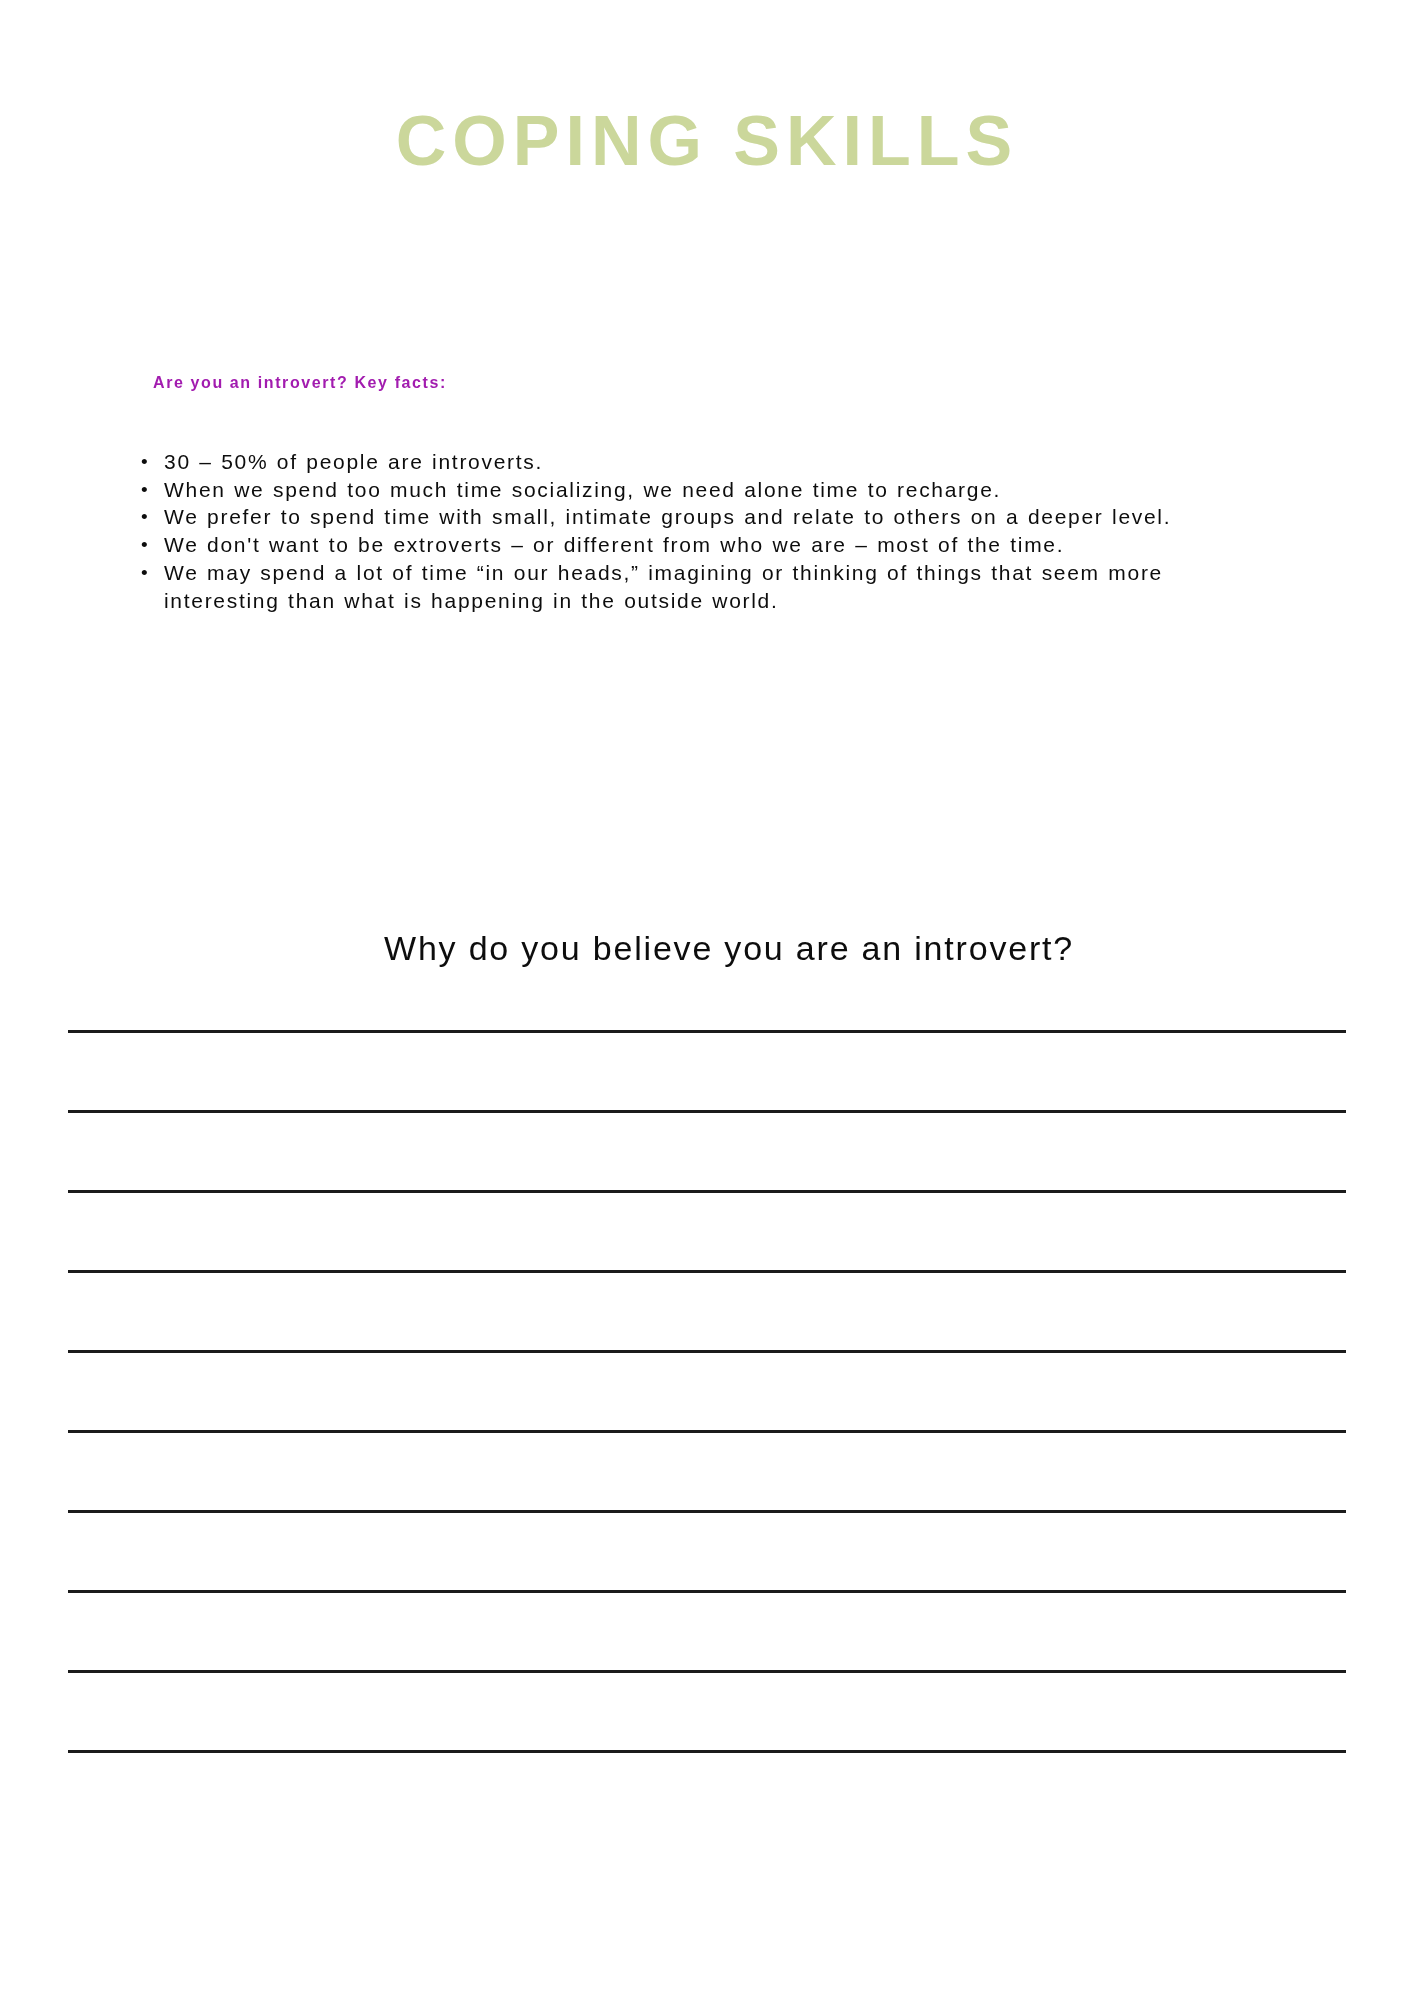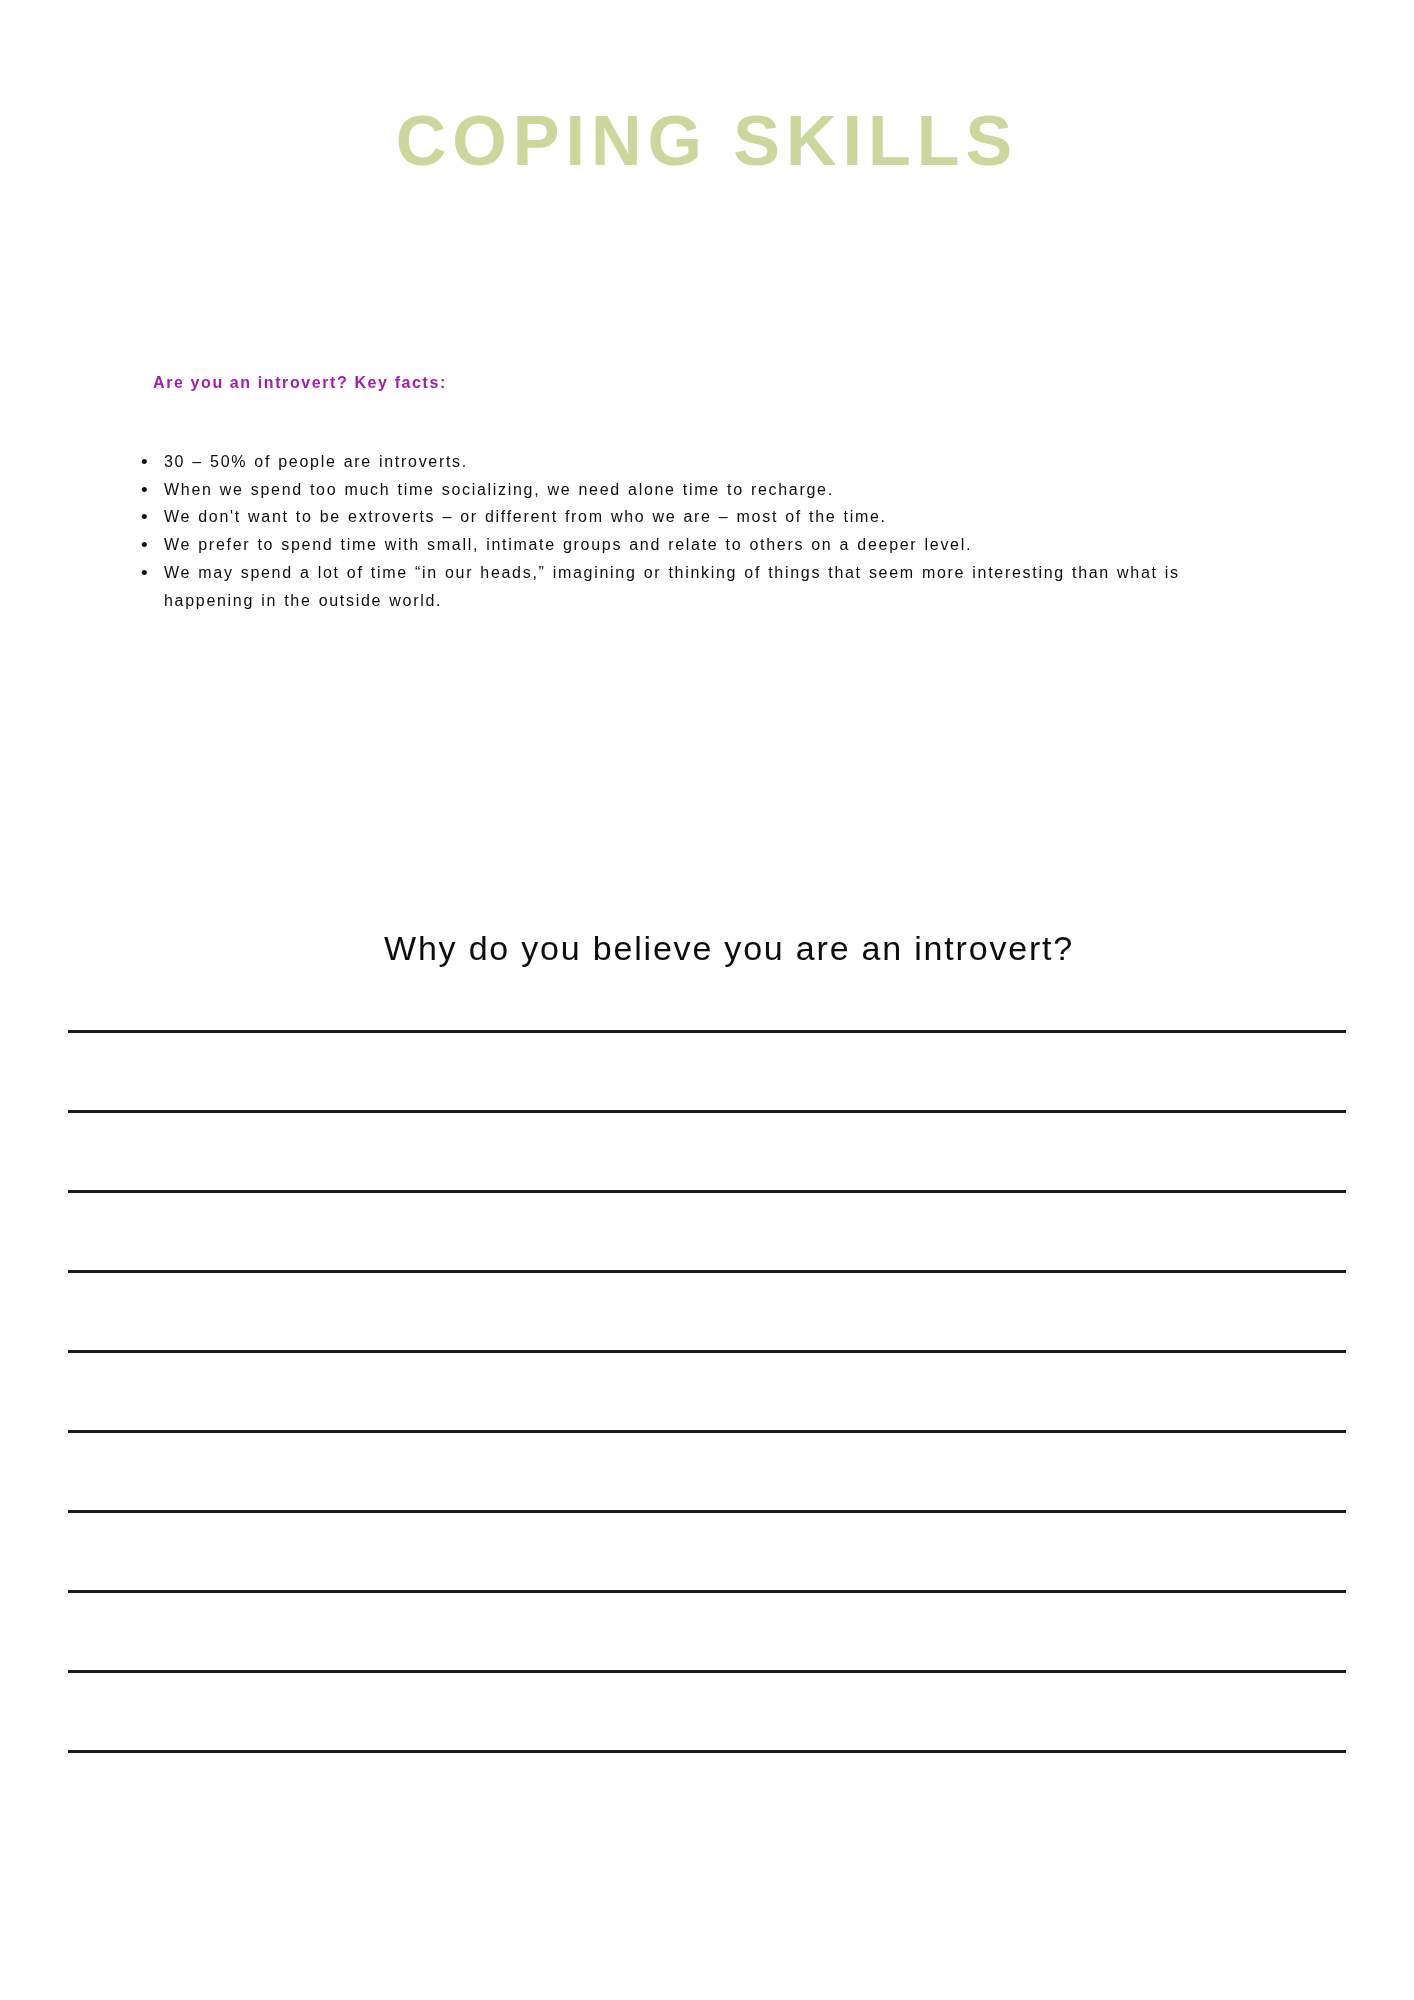--- a/index.html
+++ b/index.html
@@ -40,21 +40,21 @@
     color: #a21caf;
   }
   .facts-list {
     position: absolute;
     top: 448px;
     left: 141px;
     width: 1120px;
     margin: 0;
     padding: 0;
     list-style: none;
-    font-size: 16px;
+    font-size: 21px;
     font-weight: 500;
     letter-spacing: 1.7px;
     word-spacing: 1px;
     line-height: 27.7px;
     color: #0d0d0d;
   }
   .facts-list li {
     position: relative;
     padding-left: 23px;
   }
@@ -100,22 +100,22 @@
 
 <div class="page">
 
   <h1 class="page-title" style="color: rgb(203, 215, 155);">COPING SKILLS</h1>
 
   <h2 class="facts-heading">Are you an introvert? Key facts:</h2>
 
   <ul class="facts-list">
       <li>30 – 50% of people are introverts.</li>
       <li>When we spend too much time socializing, we need alone time to recharge.</li>
+      <li>We prefer to spend time with small, intimate groups and relate to others on a deeper level.</li>
       <li>We don't want to be extroverts – or different from who we are – most of the time.</li>
-      <li>We prefer to spend time with small, intimate groups and relate to others on a deeper level.</li>
       <li>We may spend a lot of time “in our heads,” imagining or thinking of things that seem more interesting than what is happening in the outside world.</li>
     </ul>
 
   <h2 class="question-title">Why do you believe you are an introvert?</h2>
 
   <div class="answer-lines">
       <div class="answer-line"></div>
       <div class="answer-line"></div>
       <div class="answer-line"></div>
       <div class="answer-line"></div>

